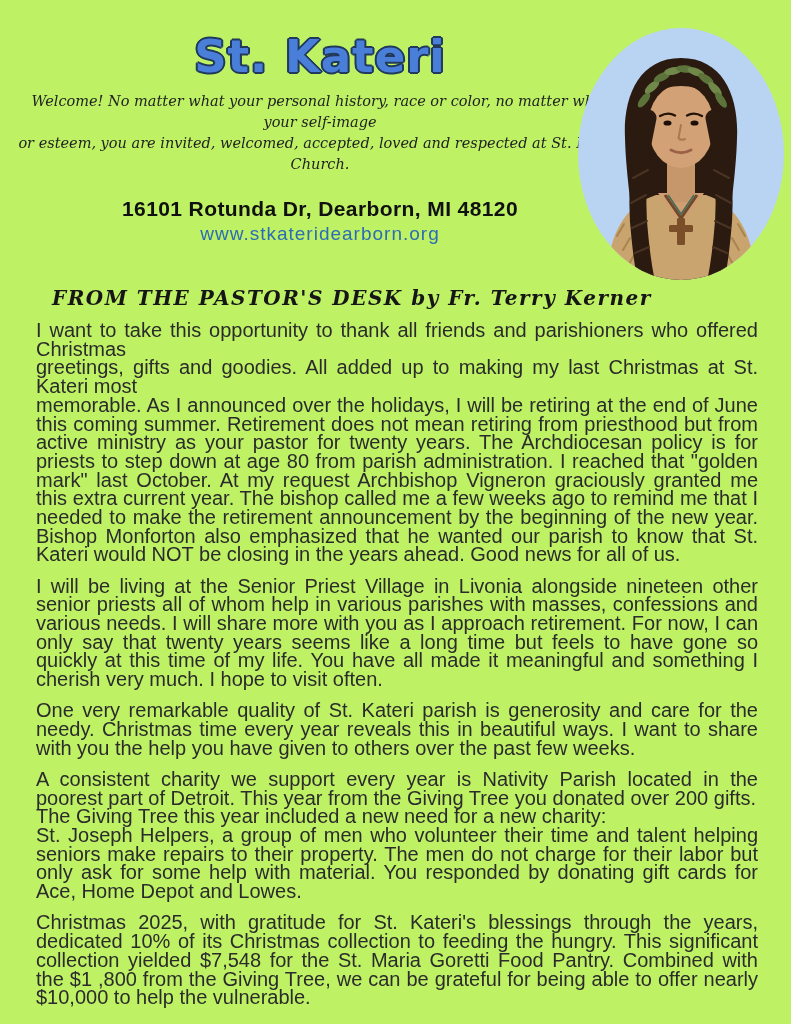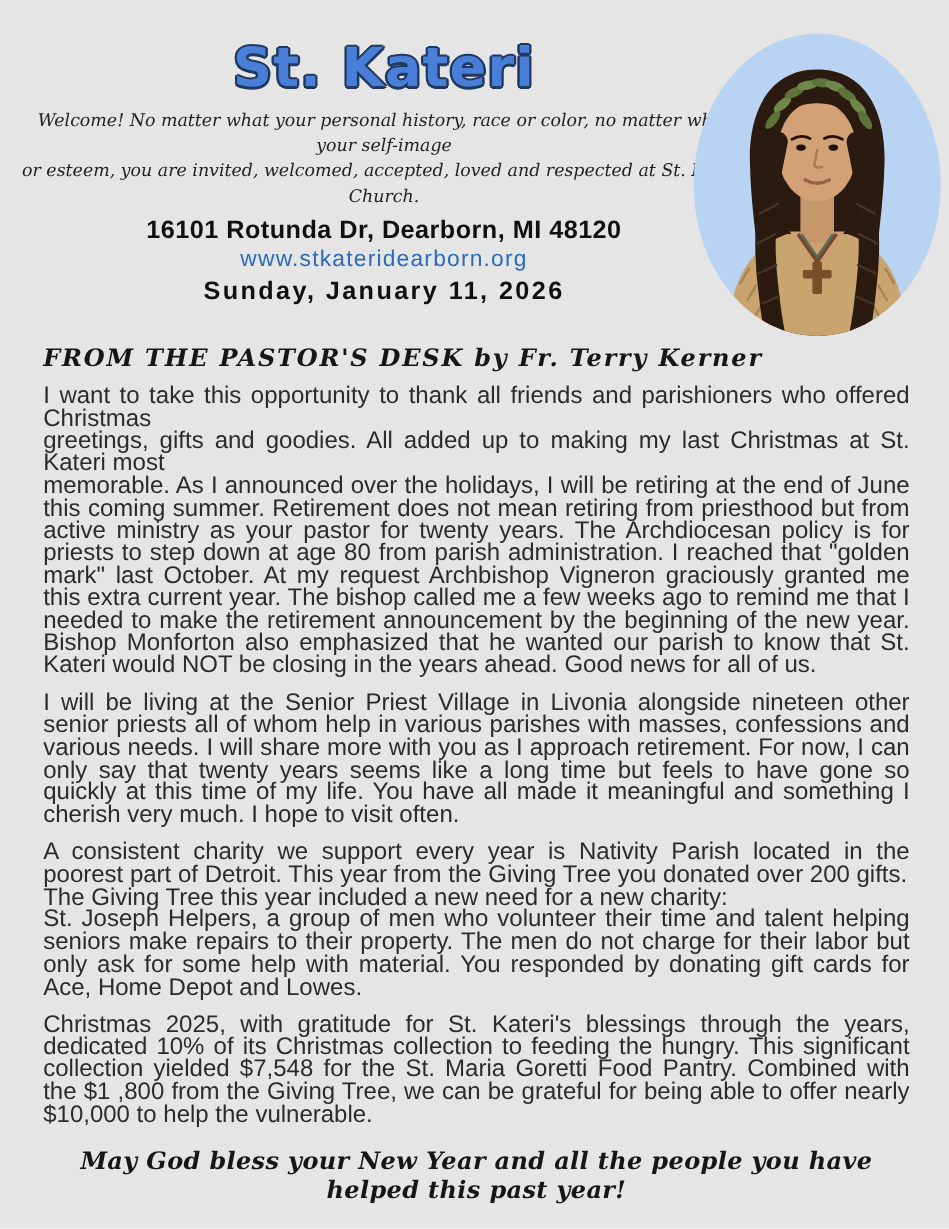--- a/index.html
+++ b/index.html
@@ -1,21 +1,21 @@
 <!DOCTYPE html>
 <html style="--title_blue: #4a7fd9; --title_outline: #20395c; --link_blue: #2b6cb5; --feast_blue: #2d55bd; --portrait_bg: #b9d3f2;"><head>
 <meta charset="utf-8">
 <style>
   * { box-sizing: border-box; }
   html, body { margin: 0; padding: 0; background: #ffffff; }
   .page {
     position: relative;
     width: 791px;
     height: 1024px;
-    background: #e5e5e5;
+    background: #bef264;
     overflow: hidden;
     font-family: "Liberation Sans", sans-serif;
     color: #272727;
   }
 
   
   .header-left {
     position: absolute;
     left: 18px;
     top: 32px;
@@ -44,21 +44,21 @@
   .welcome {
     margin: 10px 0 0 0;
     font-family: "DejaVu Serif", serif;
     font-style: italic;
     font-size: 14.5px;
     line-height: 21px;
     color: #1f1f1f;
   }
   .welcome span { display: block; }
   .address {
-    margin-top: 5px;
+    margin-top: 22px;
     font-size: 21px;
     font-weight: bold;
     letter-spacing: 0.4px;
     color: #101010;
   }
   .website {
     display: inline-block;
     margin-top: 2px;
     font-size: 19px;
     letter-spacing: 1px;
@@ -89,21 +89,21 @@
   }
 
   
   .article {
     position: absolute;
     left: 36px;
     top: 286px;
     width: 722px;
   }
   .pastor-heading {
-    margin: 0 0 11px 0;
+    margin: 0 0 11px 16px;
     font-family: "DejaVu Serif", serif;
     font-style: italic;
     font-weight: 600;
     font-size: 20px;
     letter-spacing: 1.5px;
     color: #161616;
   }
   .body-p {
     margin: 0 0 12.5px 0;
     font-size: 20px;
@@ -134,21 +134,20 @@
         <span class="t-line">St. Kateri</span>
       </h1>
       <p class="welcome">
         <span>Welcome! No matter what your personal history, race or color, no matter what your self-image</span>
         <span>or esteem, you are invited, welcomed, accepted, loved and respected at St. Kateri Church.</span>
       </p>
       <div class="address">16101 Rotunda Dr, Dearborn, MI 48120</div>
       <div>
         <a class="website">www.stkateridearborn.org</a>
       </div>
-      <div class="date">Sunday, January 11, 2026</div>
     </div>
 
     <div class="portrait">
       <svg width="206" height="252" viewBox="0 0 206 252">
         <defs>
           <clipPath id="ovalClip">
               <ellipse cx="103" cy="126" rx="103" ry="126"></ellipse>
             </clipPath>
         </defs>
         <ellipse cx="103" cy="126" rx="103" ry="126" fill="#b9d3f2"></ellipse>
@@ -219,20 +218,21 @@
       </svg>
     </div>
   </header>
 
   <main class="article">
     <h2 class="pastor-heading">FROM THE PASTOR'S DESK by Fr. Terry Kerner</h2>
     <p class="body-p">I want to take this opportunity to thank all friends and parishioners who offered Christmas
 greetings, gifts and goodies. All added up to making my last Christmas at St. Kateri most
 memorable. As I announced over the holidays, I will be retiring at the end of June this coming summer. Retirement does not mean retiring from priesthood but from active ministry as your pastor for twenty years. The Archdiocesan policy is for priests to step down at age 80 from parish administration. I reached that "golden mark" last October. At my request Archbishop Vigneron graciously granted me this extra current year. The bishop called me a few weeks ago to remind me that I needed to make the retirement announcement by the beginning of the new year. Bishop Monforton also emphasized that he wanted our parish to know that St. Kateri would NOT be closing in the years ahead. Good news for all of us.</p>
     <p class="body-p">I will be living at the Senior Priest Village in Livonia alongside nineteen other senior priests all of whom help in various parishes with masses, confessions and various needs. I will share more with you as I approach retirement. For now, I can only say that twenty years seems like a long time but feels to have gone so quickly at this time of my life. You have all made it meaningful and something I cherish very much. I hope to visit often.</p>
+    <p class="body-p">One very remarkable quality of St. Kateri parish is generosity and care for the needy. Christmas time every year reveals this in beautiful ways. I want to share with you the help you have given to others over the past few weeks.</p>
     <p class="body-p">A consistent charity we support every year is Nativity Parish located in the poorest part of Detroit. This year from the Giving Tree you donated over 200 gifts.
 The Giving Tree this year included a new need for a new charity:
 St. Joseph Helpers, a group of men who volunteer their time and talent helping seniors make repairs to their property. The men do not charge for their labor but only ask for some help with material. You responded by donating gift cards for Ace, Home Depot and Lowes.</p>
     <p class="body-p">Christmas 2025, with gratitude for St. Kateri's blessings through the years, dedicated 10% of its Christmas collection to feeding the hungry. This significant collection yielded $7,548 for the St. Maria Goretti Food Pantry. Combined with the $1 ,800 from the Giving Tree, we can be grateful for being able to offer nearly $10,000 to help the vulnerable.</p>
     <p class="closing">May God bless your New Year and all the people you have helped this past year!</p>
   </main>
 
 </div>
 
 </body></html>

